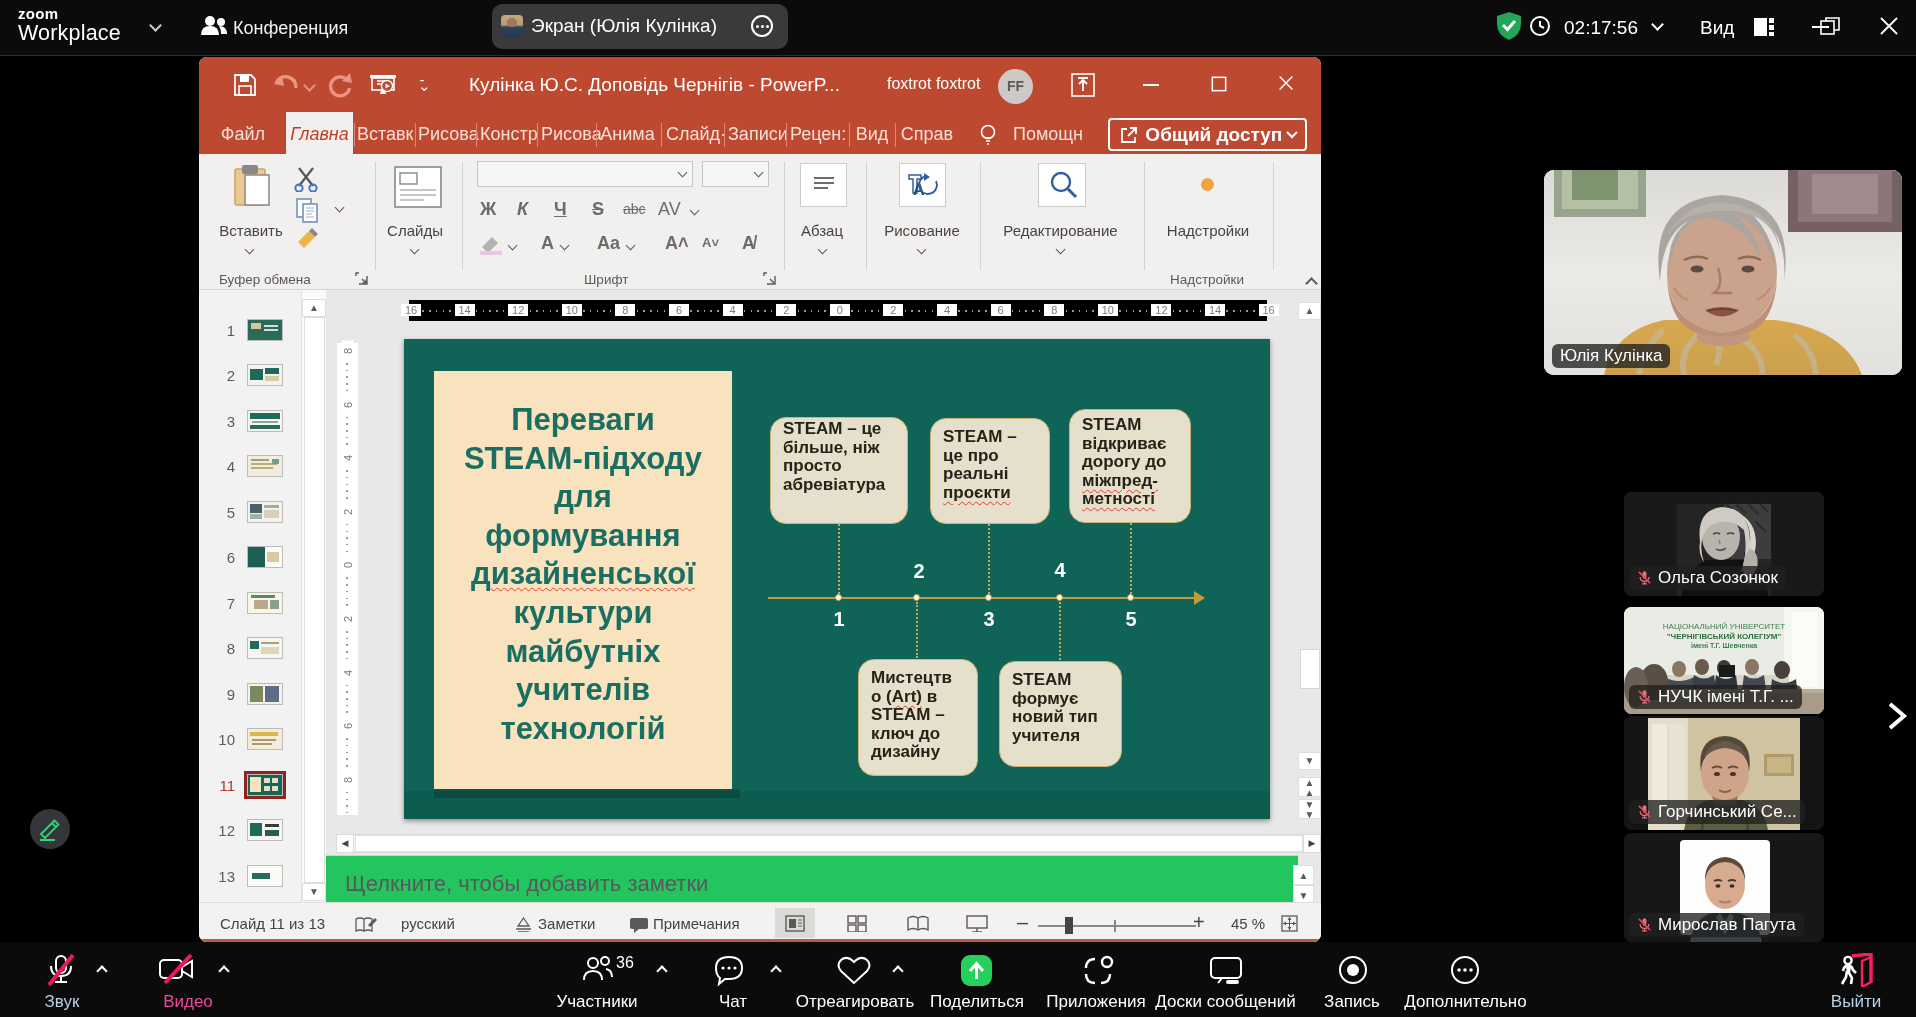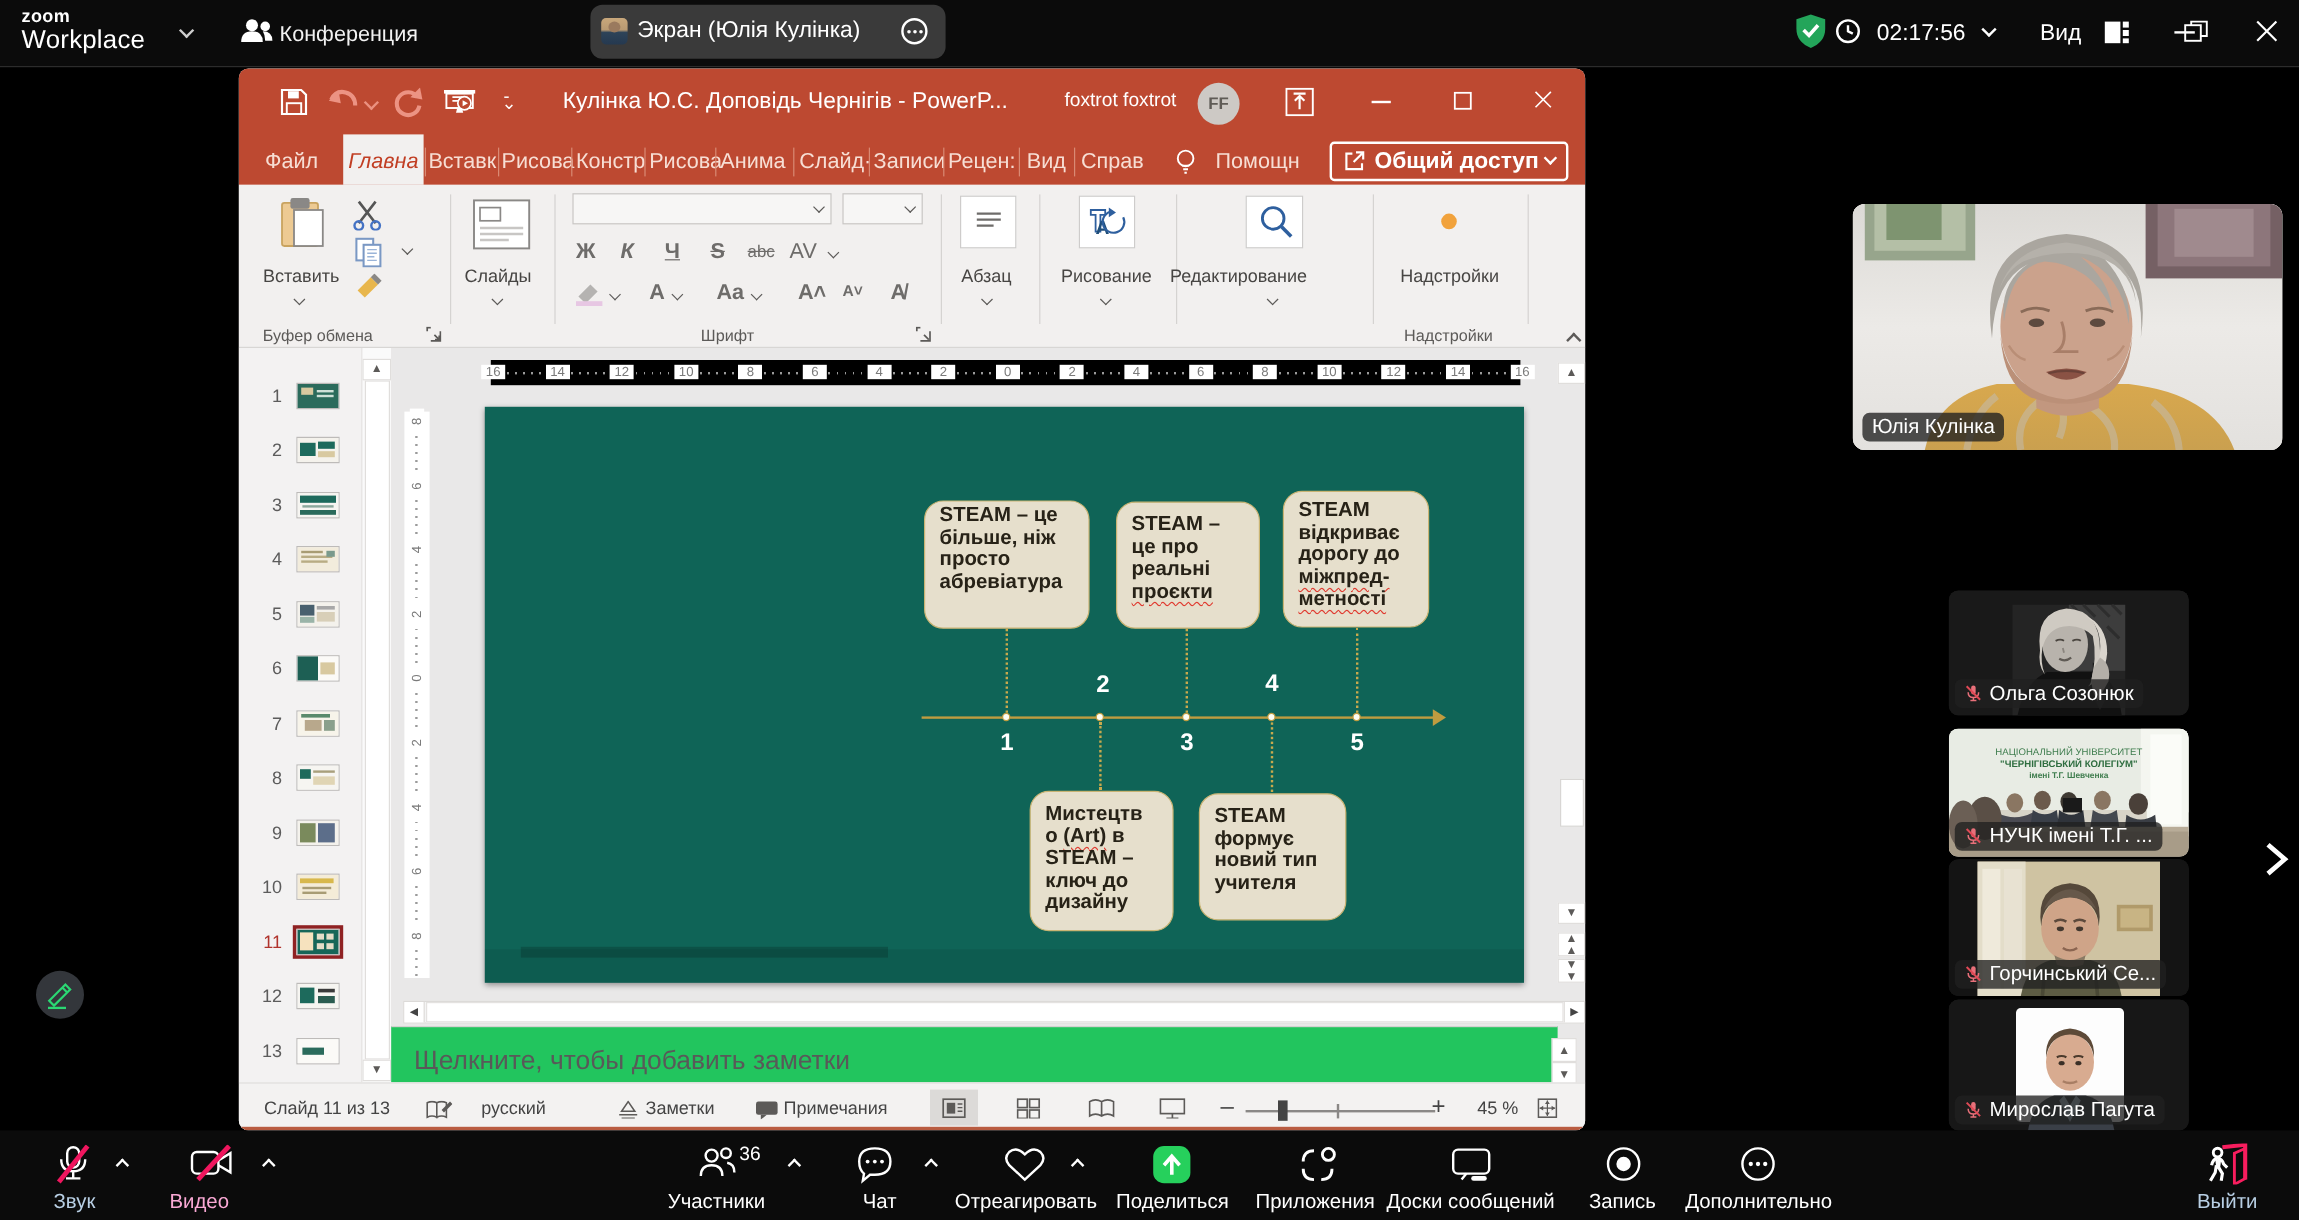--- a/index.html
+++ b/index.html
@@ -308,21 +308,21 @@
     </svg>
     <div class="rbtxt" style="left:679px;width:88px;text-align:center;">Рисование</div>
     <span class="rchev" style="left:719px;top:92px;"></span>
     <div class="rsep" style="left:781px;"></div>
 
     <div class="abs" style="left:839px;top:9px;width:48px;height:44px;background:#fff;border:1px solid #cecccb;"></div>
     <svg class="abs" style="left:849px;top:16px;" width="30" height="30" viewBox="0 0 30 30">
       <circle cx="13" cy="12" r="9" stroke="#2e5f9e" stroke-width="2.4" fill="none"></circle>
       <path d="M20 19 L28 27" stroke="#2e5f9e" stroke-width="3"></path>
     </svg>
-    <div class="rbtxt" style="left:776px;width:137px;">Редактирование</div>
+    <div class="rbtxt" style="left:793px;width:137px;text-align:center;">Редактирование</div>
     <span class="rchev" style="left:858px;top:92px;"></span>
     <div class="rsep" style="left:945px;"></div>
     <div class="rsep" style="left:1074px;"></div>
 
     <div class="abs" style="left:1002px;top:24px;width:13px;height:13px;border-radius:50%;background:#f1a23c;"></div>
     <div class="rbtxt" style="left:959px;width:100px;text-align:center;">Надстройки</div>
     <div class="rlabel" style="left:971px;">Надстройки</div>
     <span class="chev-u" style="position:absolute;left:1108px;top:125px;border-color:#5c5a58;"></span>
   </div>
 
@@ -453,20 +453,23 @@
             <div class="rnum" style="left:0px;top:55.6px;width:21px;text-align:center;background:#fff;transform:rotate(-90deg);">6</div>
             <div class="rnum" style="left:0px;top:109.2px;width:21px;text-align:center;background:#fff;transform:rotate(-90deg);">4</div>
             <div class="rnum" style="left:0px;top:162.8px;width:21px;text-align:center;background:#fff;transform:rotate(-90deg);">2</div>
             <div class="rnum" style="left:0px;top:216.4px;width:21px;text-align:center;background:#fff;transform:rotate(-90deg);">0</div>
             <div class="rnum" style="left:0px;top:270px;width:21px;text-align:center;background:#fff;transform:rotate(-90deg);">2</div>
             <div class="rnum" style="left:0px;top:323.6px;width:21px;text-align:center;background:#fff;transform:rotate(-90deg);">4</div>
             <div class="rnum" style="left:0px;top:377.2px;width:21px;text-align:center;background:#fff;transform:rotate(-90deg);">6</div>
             <div class="rnum" style="left:0px;top:430.8px;width:21px;text-align:center;background:#fff;transform:rotate(-90deg);">8</div>
           </div>
       <div id="slide">
+        <div id="bigbox">
+          <div class="ttl">Переваги<br>STEAM-підходу<br>для<br>формування<br><span class="sq">дизайненської</span><br>культури<br>майбутніх<br>учителів<br>технологій</div>
+        </div>
         <div class="abs" style="left:30px;top:450px;width:306px;height:9px;background:rgba(0,0,0,.18);"></div>
         <div class="abs" style="left:0;top:452px;width:866px;height:28px;background:rgba(0,0,0,.07);"></div>
 
         <div class="obox" style="left:366px;top:78px;width:138px;height:107px;">
           <div style="padding-top:2px;">STEAM – це<br>більше, ніж<br>просто<br>абревіатура</div>
         </div>
         <div class="obox" style="left:526px;top:79px;width:120px;height:106px;">
           <div style="padding-top:9px;">STEAM –<br>це про<br>реальні<br><span class="sq">проєкти</span></div>
         </div>
         <div class="obox" style="left:665px;top:70px;width:122px;height:114px;">
@@ -729,21 +732,21 @@
     <path d="M6 12 q0 10 10 10 q10 0 10 -10 M16 22 v6 M10 28 h12" stroke="#fff" stroke-width="2" fill="none"></path>
     <path d="M28 1 L4 31" stroke="#f0165e" stroke-width="4"></path>
   </svg>
   <div class="bitem" style="left:30px;width:64px;color:#b8cfe4;">Звук</div>
   <span class="bchev" style="left:98px;"></span>
   <svg class="bico" style="left:158px;" width="38" height="32" viewBox="0 0 38 32">
     <rect x="2" y="6" width="22" height="18" rx="4" stroke="#fff" stroke-width="2" fill="none"></rect>
     <path d="M24 13 L34 7 L34 23 L24 17" stroke="#fff" stroke-width="2" fill="none"></path>
     <path d="M33 1 L7 29" stroke="#f0165e" stroke-width="4"></path>
   </svg>
-  <div class="bitem" style="left:134px;width:64px;color:#f9a8d4;">Видео</div>
+  <div class="bitem" style="left:156px;width:64px;color:#ec4899;">Видео</div>
   <span class="bchev" style="left:220px;"></span>
 
   <svg class="bico" style="left:580px;" width="34" height="34" viewBox="0 0 34 34">
     <circle cx="13" cy="9" r="5" stroke="#fff" stroke-width="2" fill="none"></circle>
     <path d="M4 26 q0 -9 9 -9 q9 0 9 9" stroke="#fff" stroke-width="2" fill="none"></path>
     <circle cx="25" cy="7" r="4" stroke="#fff" stroke-width="2" fill="none"></circle>
     <path d="M26 15 q6 1 6 8" stroke="#fff" stroke-width="2" fill="none"></path>
   </svg>
   <div class="abs" style="left:616px;top:12px;color:#fff;font-size:16px;">36</div>
   <div class="bitem" style="left:547px;width:100px;">Участники</div>

